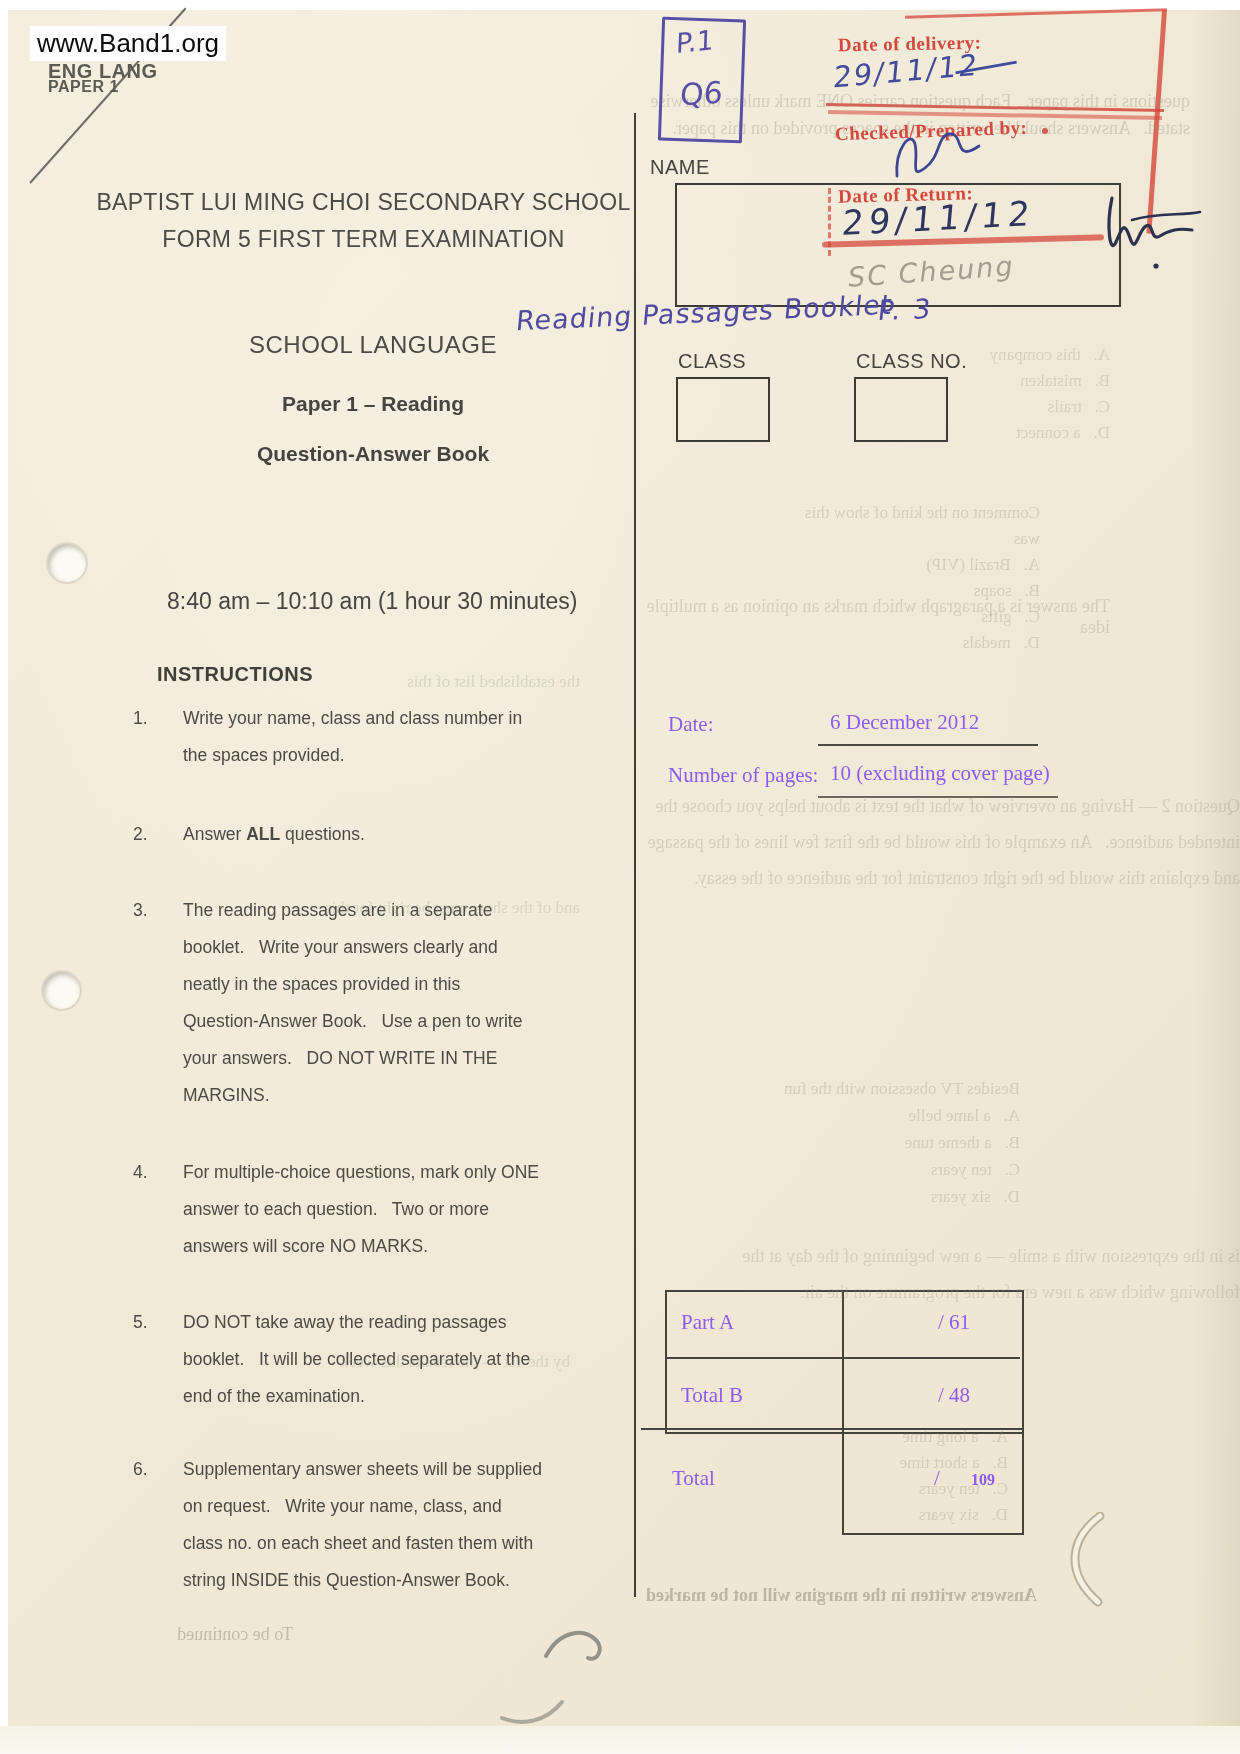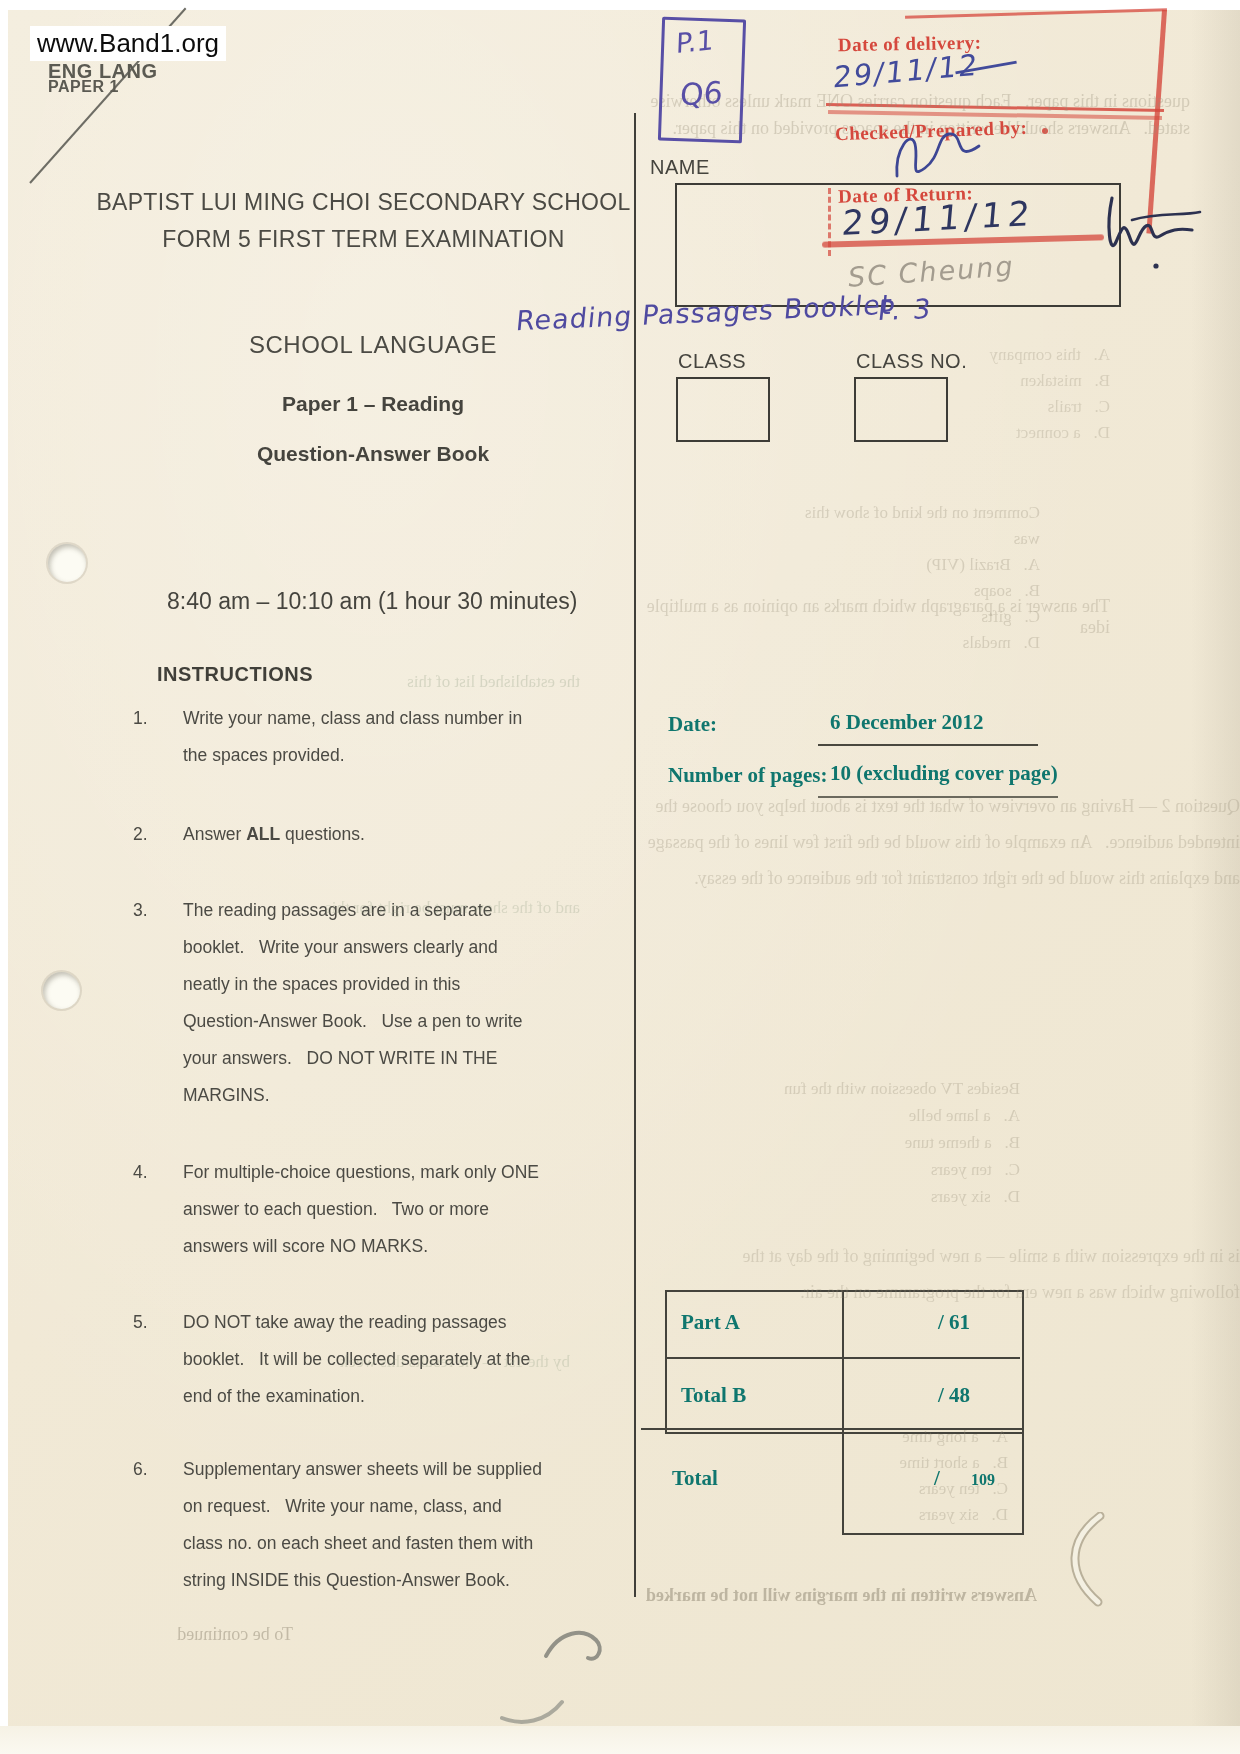--- a/index.html
+++ b/index.html
@@ -7,21 +7,21 @@
   .page{position:relative;width:1240px;height:1754px;background:#ffffff;overflow:hidden;
         font-family:"Liberation Sans",sans-serif;}
   .paper{position:absolute;left:8px;top:10px;right:0;bottom:0;
          background:linear-gradient(135deg,#f3ecdb 0%,#f1e9d6 45%,#eee6d1 100%);}
   .paper::after{content:"";position:absolute;inset:0;
          background:radial-gradient(ellipse at 30% 20%, rgba(255,255,255,.25), rgba(0,0,0,0) 60%),
                     linear-gradient(to right, rgba(0,0,0,0) 96%, rgba(120,110,90,.12) 100%);}
   .bottom-strip{position:absolute;left:0;right:0;top:1726px;height:28px;
          background:linear-gradient(#f6f2e5,#fbf9f1);}
   .el{position:absolute;}
-  .serif{font-family:"Liberation Serif",serif;color:#0f766e;font-weight:bold;}
+  .serif{font-family:"Liberation Serif",serif;color:#8b5cf6;}
   .pre{white-space:pre-wrap;}
 
   
   .watermark{left:30px;top:26px;width:196px;height:35px;background:#ffffff;z-index:6;
              display:flex;align-items:center;justify-content:center;}
   .watermark span{font-size:26px;color:#0c0c0c;letter-spacing:0px;}
   .corner-hidden{left:48px;top:40px;font-size:15px;font-weight:bold;color:#6a695f;z-index:2;}
   .corner-line1{left:48px;top:60px;font-size:20px;font-weight:bold;color:#5b5a52;letter-spacing:.5px;z-index:7;}
   .corner-line2{left:48px;top:78px;font-size:16px;font-weight:bold;color:#5b5a52;letter-spacing:.5px;z-index:7;}
   .diag-line{left:30px;top:182px;width:234px;height:2px;background:#6e6d65;

